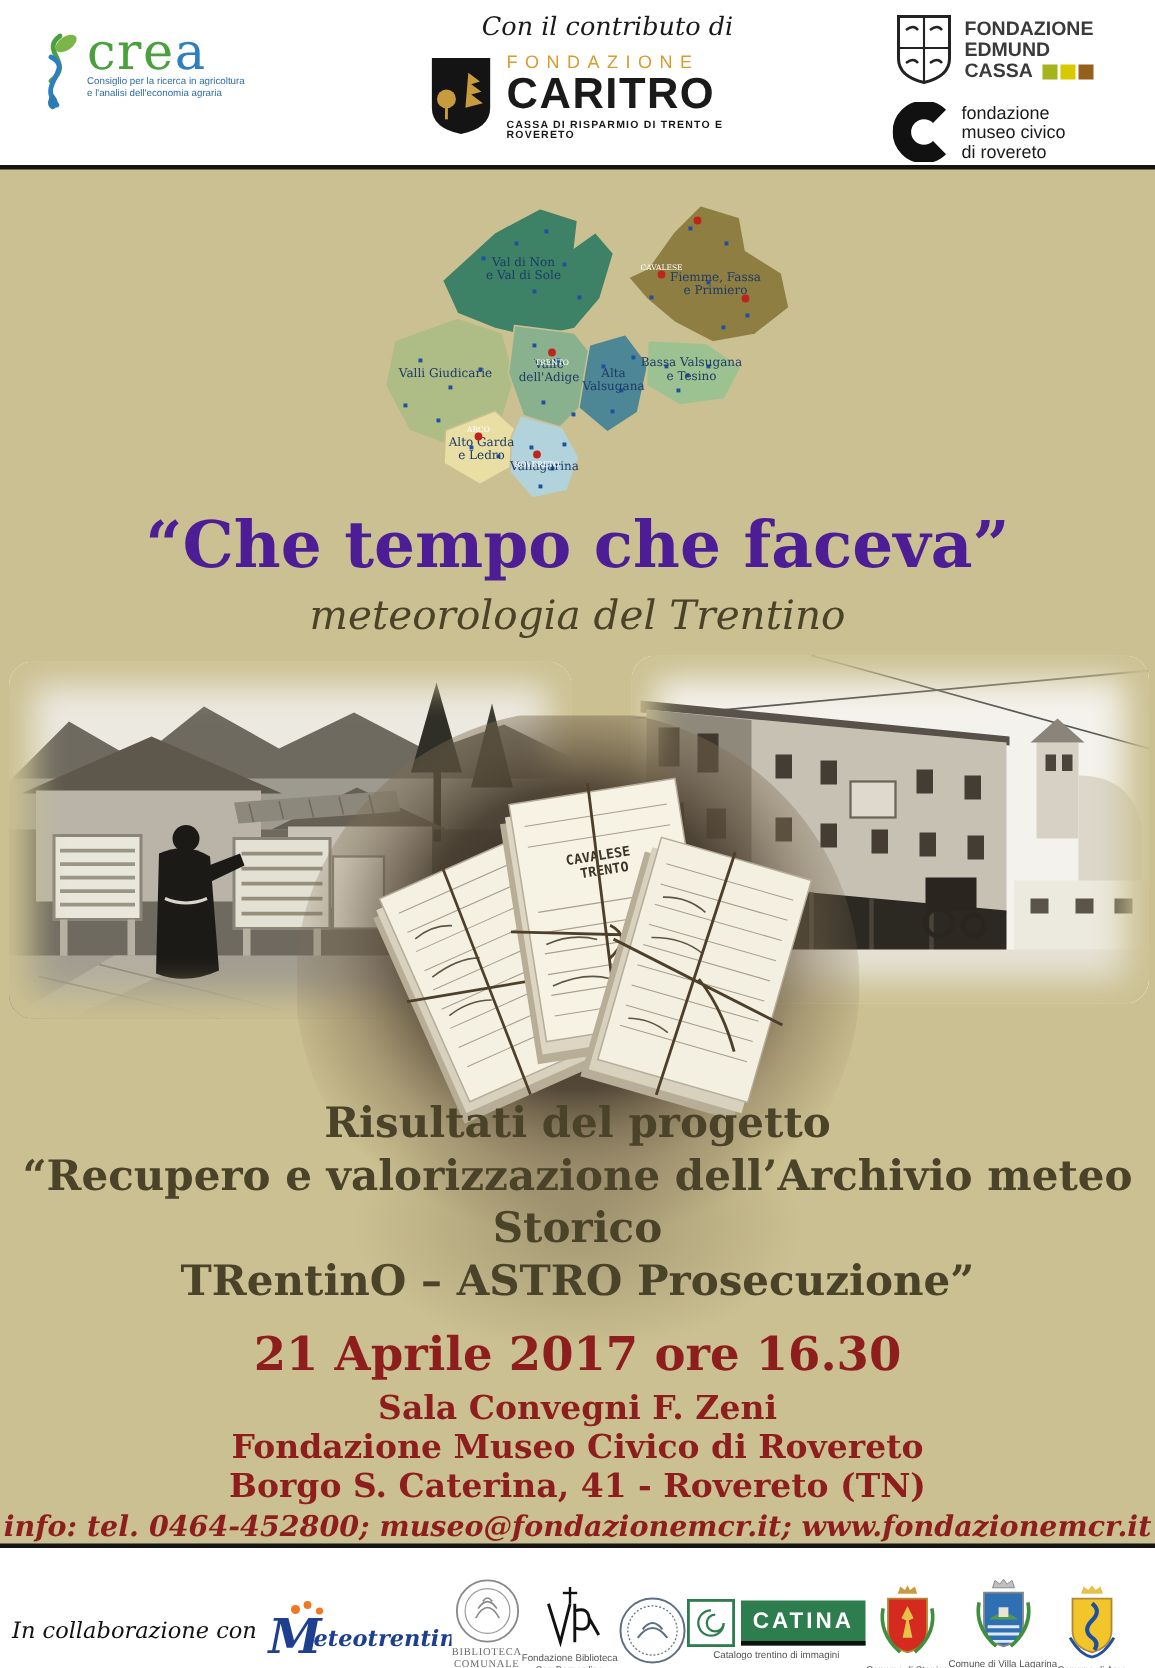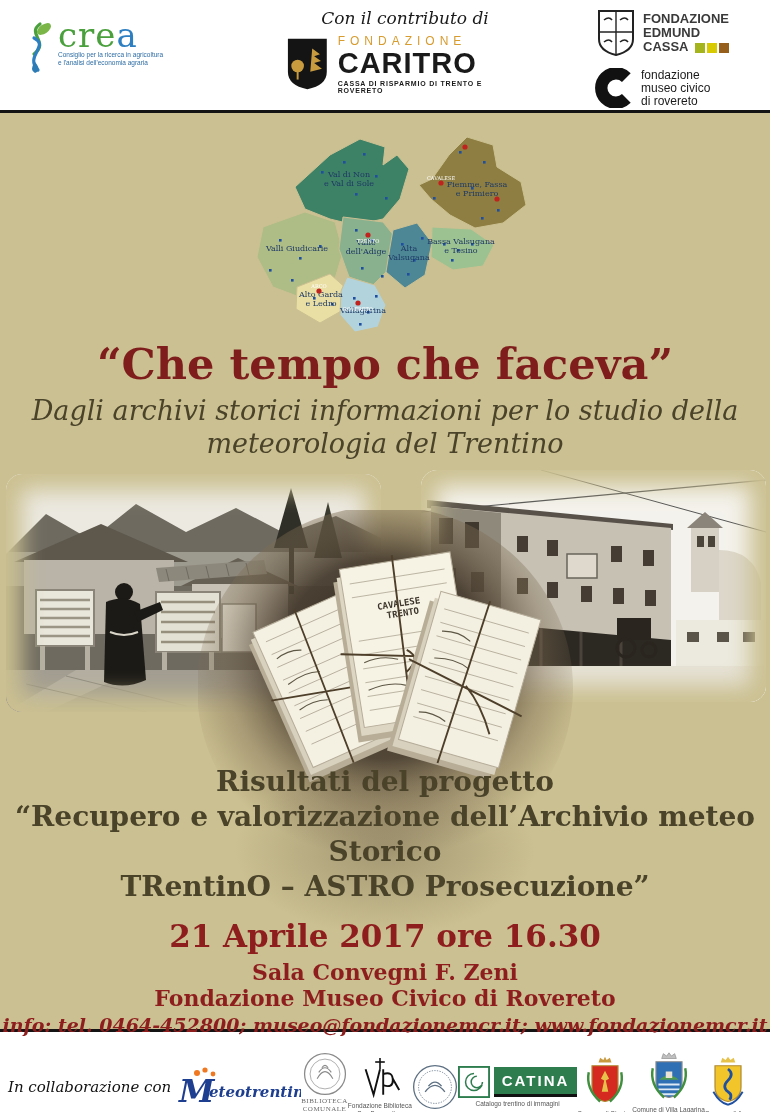--- a/index.html
+++ b/index.html
@@ -23,21 +23,21 @@
   .mach{display:flex;align-items:center;gap:6px;}
   .mach-txt{font-family:"Liberation Sans",sans-serif;font-size:13px;font-weight:bold;color:#3a3a3a;line-height:14px;}
   .mach-squares{display:inline-flex;gap:2px;margin-left:6px;vertical-align:middle;}
   .mach-squares i{width:10px;height:10px;display:inline-block;}
   .museo{display:flex;align-items:center;gap:8px;margin-top:10px;}
   .museo-txt{font-family:"Liberation Sans",sans-serif;font-size:12px;color:#1a1a1a;line-height:13px;}
 
   
   .bod{position:relative;height:922px;background:#cbc091;border-top:3px solid #141414;border-bottom:3px solid #141414;box-sizing:border-box;text-align:center;}
   .map-wrap{margin:14px auto 0;width:300px;height:205px;}
-  .title{font-size:43px;font-weight:bold;color:#7f1d1d;margin-top:8px;line-height:48px;}
+  .title{font-size:43px;font-weight:bold;color:#4c1d95;margin-top:8px;line-height:48px;}
   .subtitle{font-size:27px;font-style:italic;color:#4a432a;line-height:33px;margin-top:6px;}
   .collage{position:relative;height:292px;margin-top:8px;}
   .photo{position:absolute;overflow:hidden;border-radius:16px;}
   .photo .fade{position:absolute;inset:0;border-radius:16px;box-shadow:inset 0 0 22px 16px #cbc091;pointer-events:none;}
   .ph-left{left:6px;top:6px;width:375px;height:238px;z-index:1;}
   .ph-right{right:4px;top:2px;width:345px;height:232px;z-index:1;}
   .ph-books{position:absolute;left:198px;top:42px;width:375px;height:430px;z-index:2;pointer-events:none;}
   .project{position:relative;z-index:3;font-size:28px;font-weight:bold;color:#4a432a;line-height:35px;margin-top:4px;}
   .datetime{position:relative;z-index:3;font-size:31px;font-weight:bold;color:#8e1e1e;margin-top:14px;}
   .venue{position:relative;z-index:3;font-size:22px;font-weight:bold;color:#8e1e1e;line-height:26px;margin-top:5px;}
@@ -196,21 +196,20 @@
           <circle cx="206" cy="56" r="2.6" fill="#c0231d"></circle>
           <text x="206" y="53" font-size="5" fill="#fff" text-anchor="middle">CAVALESE</text>
           <circle cx="230" cy="20" r="2.6" fill="#c0231d"></circle>
           <circle cx="262" cy="72" r="2.6" fill="#c0231d"></circle>
         </g>
       </svg>
     </div>
 
     <div class="title">“Che tempo che faceva”</div>
     <div class="subtitle">
-      <div>Dagli archivi storici informazioni per lo studio della</div>
       <div>meteorologia del Trentino</div>
     </div>
 
     <div class="collage">
 
       <div class="photo ph-left">
         <svg width="375" height="238" viewBox="0 0 375 238">
           <rect width="375" height="238" fill="#ece9e1"></rect>
           <path d="M0,80 L40,40 L85,66 L130,30 L180,58 L230,34 L280,60 L330,42 L375,64 L375,238 L0,238 Z" fill="#6e6a60"></path>
           <rect y="78" width="375" height="34" fill="#d8d4c9" opacity=".45"></rect>
@@ -389,20 +388,21 @@
       <div>Risultati del progetto</div>
       <div>“Recupero e valorizzazione dell’Archivio meteo Storico</div>
       <div>TRentinO – ASTRO Prosecuzione”</div>
     </div>
 
     <div class="datetime">21 Aprile 2017 ore 16.30</div>
 
     <div class="venue">
       <div>Sala Convegni F. Zeni</div>
       <div>Fondazione Museo Civico di Rovereto</div>
+      <div>Borgo S. Caterina, 41 - Rovereto (TN)</div>
     </div>
 
     <div class="infoline">info:  tel. 0464-452800;  museo@fondazionemcr.it;  www.fondazionemcr.it</div>
   </div>
 
   <div class="ftr">
     <div class="collab">In collaborazione con</div>
 
     <div class="flogo">
       <svg width="128" height="42" viewBox="0 0 128 42">

